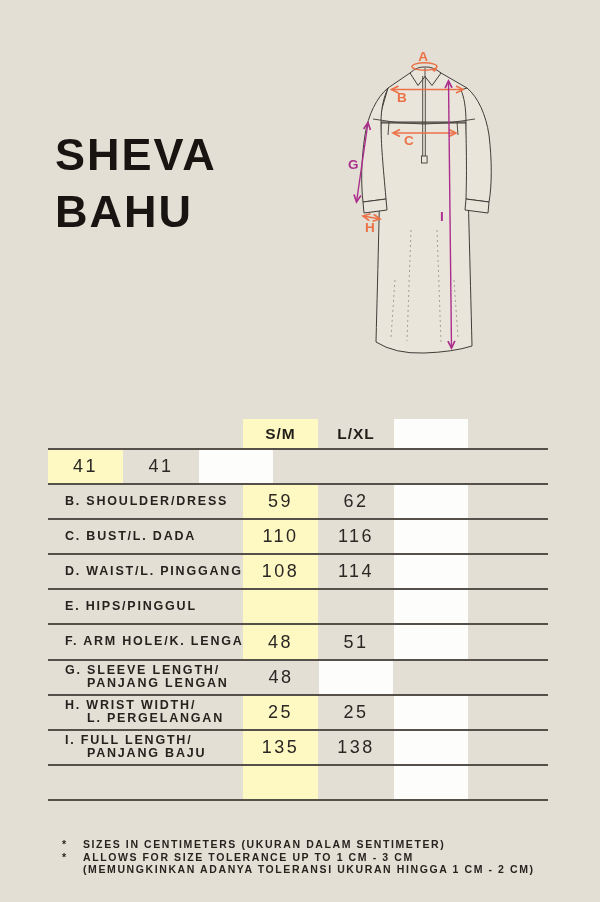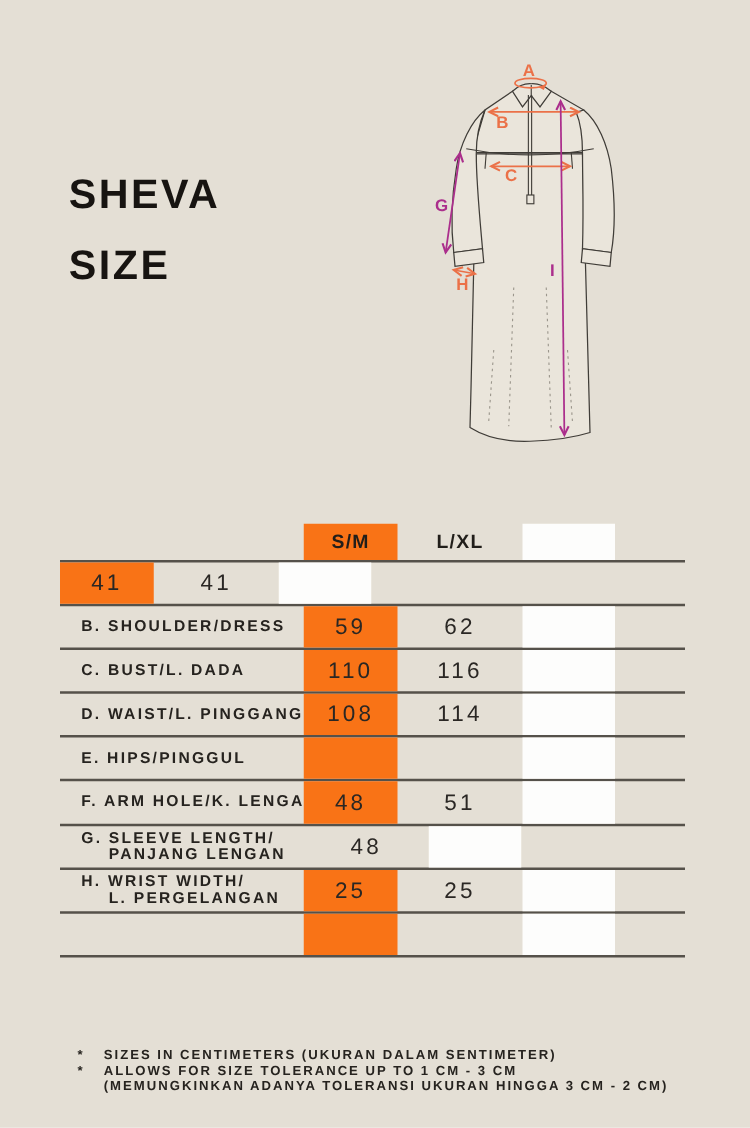--- a/index.html
+++ b/index.html
@@ -6,21 +6,21 @@
   .page {
     position:relative; width:600px; height:902px;
     background:#e4dfd5; overflow:hidden;
     font-family:"Liberation Sans", sans-serif;
     color:#211e1a;
   }
 
   
   .title {
     position:absolute; left:55px; top:126px;
-    font-size:33px; font-weight:800; letter-spacing:2px;
+    font-size:45px; font-weight:800; letter-spacing:2px;
     line-height:57px; color:#171411;
   }
 
   
   .diagram { position:absolute; left:335px; top:45px; width:170px; height:320px; }
   .diagram text {
     font-family:"Liberation Sans", sans-serif;
     font-size:13.5px; font-weight:600;
   }
   .txt-orange { fill:#eb7148; }
@@ -28,22 +28,22 @@
 
   
   .size-table {
     position:absolute; left:48px; top:419px; width:500px;
   }
   .t-row { display:flex; height:33.1px; border-bottom:2px solid #55514a; }
   .t-row.header { height:29px; }
   .cell { display:flex; align-items:center; }
   .c-label { width:195px; padding-left:17px; box-sizing:border-box;
              flex-direction:column; align-items:flex-start; justify-content:center; }
-  .c-sm    { width:75px;  background:#f97316; justify-content:center; }
-  .c-lxl   { width:100px;  justify-content:center; }
+  .c-sm    { width:75px;  background:#fef9c3; justify-content:center; }
+  .c-lxl   { width:76px;  justify-content:center; }
   .c-extra { width:74px;  background:#fdfdfc; }
   .c-fill  { flex:1; }
   .lbl-l1, .lbl-l2 {
     font-size:12.5px; font-weight:700; letter-spacing:1.8px;
     line-height:13.5px; color:#26231f; white-space:nowrap;
   }
   .lbl-l2 { padding-left:22px;text-align:center; }
   .lbl-l1:empty, .lbl-l2:empty { display:none; }
   .val {
     font-size:18px; font-weight:500; letter-spacing:2.5px; color:#2a2724;
@@ -61,21 +61,21 @@
   .note { display:flex; }
   .note .bullet { width:21px; flex:none; }
 </style>
 </head>
 <body>
 
 <div class="page">
 
   <div class="title">
     <div>SHEVA</div>
-    <div>SIZE</div>
+    <div>BAHU</div>
   </div>
 
   <svg class="diagram" viewBox="0 0 170 320">
     <defs>
       <marker id="mo" markerWidth="9" markerHeight="8" refX="5.6" refY="3" orient="auto-start-reverse">
         <path d="M0.6,0.5 L5.6,3 L0.6,5.5" fill="none" stroke="#eb7148" stroke-width="1.2"></path>
       </marker>
       <marker id="mm" markerWidth="9" markerHeight="8" refX="5.6" refY="3" orient="auto-start-reverse">
         <path d="M0.6,0.5 L5.6,3 L0.6,5.5" fill="none" stroke="#ab2e8c" stroke-width="1.2"></path>
       </marker>
@@ -245,20 +245,34 @@
       <div class="cell c-sm">
           <span class="val">25</span>
         </div>
       <div class="cell c-lxl">
           <span class="val">25</span>
         </div>
       <div class="cell c-extra"></div>
       <div class="cell c-fill"></div>
     </div>
 
+    <div class="t-row">
+      <div class="cell c-label">
+          <span class="lbl-l1">I.  FULL LENGTH/</span>
+          <span class="lbl-l2">PANJANG BAJU</span>
+        </div>
+      <div class="cell c-sm">
+          <span class="val">135</span>
+        </div>
+      <div class="cell c-lxl">
+          <span class="val">138</span>
+        </div>
+      <div class="cell c-extra"></div>
+      <div class="cell c-fill"></div>
+    </div>
 
     <div class="t-row">
       <div class="cell c-label"></div>
       <div class="cell c-sm">
           <span class="val"></span>
         </div>
       <div class="cell c-lxl">
           <span class="val"></span>
         </div>
       <div class="cell c-extra"></div>
@@ -271,18 +285,18 @@
     <div class="note">
       <span class="bullet">*</span>
       <div>
         <div>SIZES IN CENTIMETERS  (UKURAN DALAM SENTIMETER)</div>
       </div>
     </div>
     <div class="note">
       <span class="bullet">*</span>
       <div>
         <div>ALLOWS FOR SIZE TOLERANCE UP TO 1 CM - 3 CM</div>
-        <div>(MEMUNGKINKAN ADANYA TOLERANSI UKURAN HINGGA 3 CM - 2 CM)</div>
+        <div>(MEMUNGKINKAN ADANYA TOLERANSI UKURAN HINGGA 1 CM - 2 CM)</div>
       </div>
     </div>
   </div>
 
 </div>
 
 </body></html>

